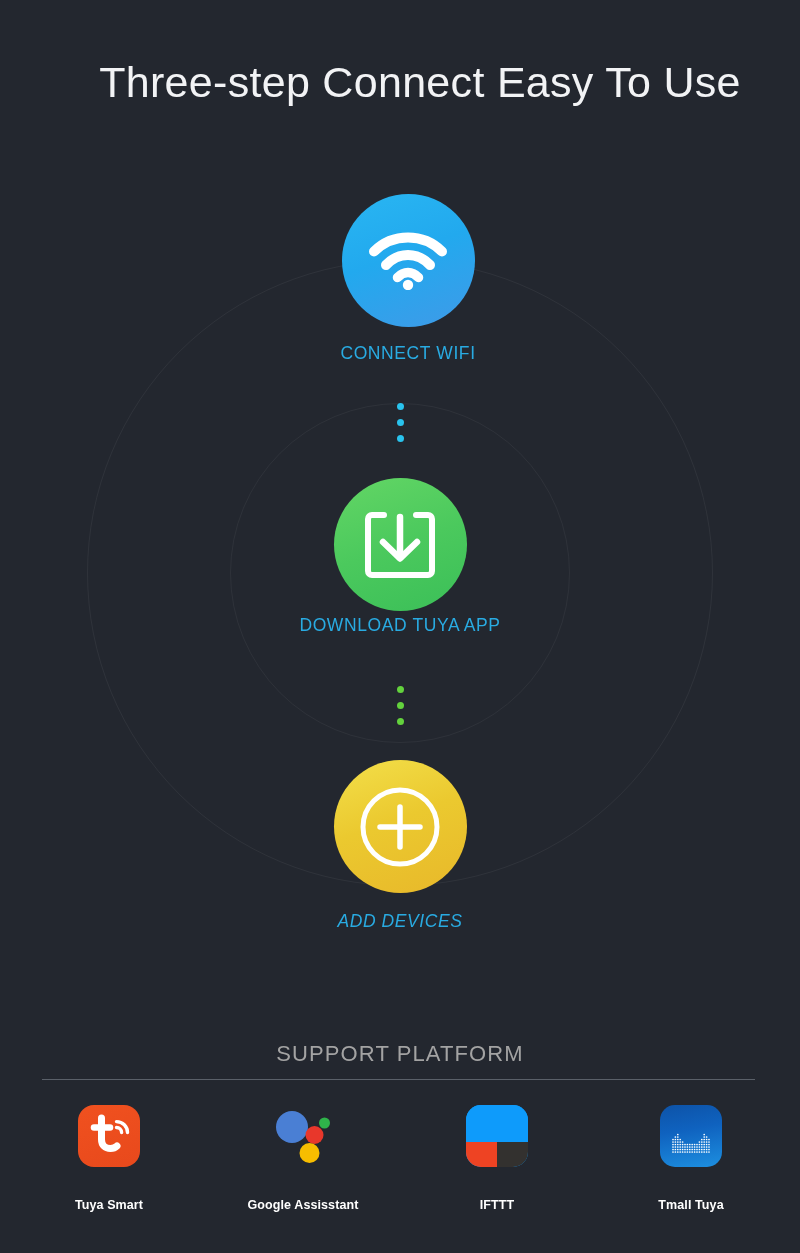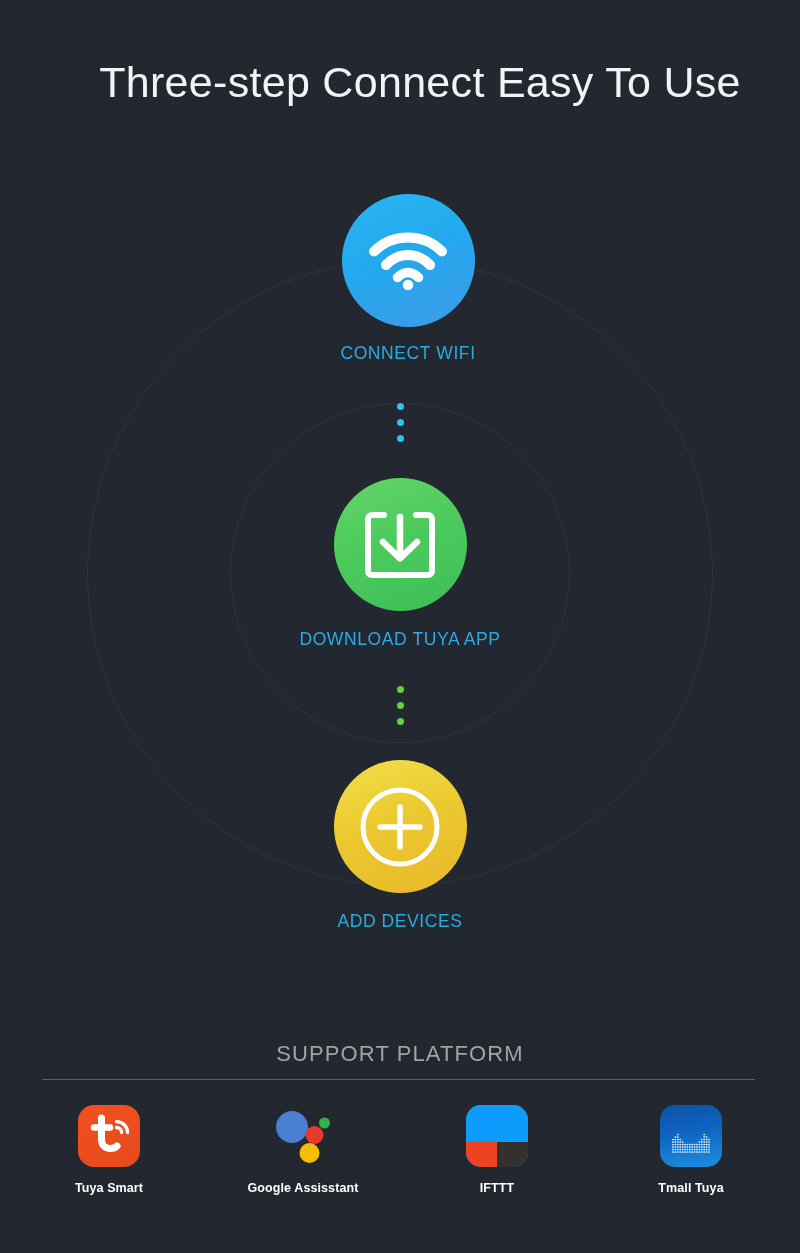--- a/index.html
+++ b/index.html
@@ -44,21 +44,21 @@
 
   
   .steps { position:absolute; left:0; top:0; width:800px; }
 
   .step {
     position:absolute; left:0; width:800px;
     display:flex; flex-direction:column; align-items:center;
   }
   .step-1 { top:194px;padding-left:16px; }
   .step-2 { top:478px; }
-  .step-3 { top:760px; }
+  .step-3 { top:760px;font-style:italic; }
 
   .badge {
     border-radius:50%;
     display:flex; align-items:center; justify-content:center;
     position:relative;
   }
   .badge-wifi {
     width:133px; height:133px;
     background:linear-gradient(160deg,#29b6f2 0%,#22a9ee 45%,#3f9ae8 100%);
   }
@@ -75,21 +75,21 @@
 
   .step-label {
     margin-top:16px;
     font-size:17.5px;
     letter-spacing:0.6px;
     color:#29abe2;
     font-weight:400;
     text-align:center;
     font-family:"Liberation Sans", sans-serif;
   }
-  .step-2 .step-label { margin-top:18px; }
+  .step-2 .step-label { margin-top:4px; }
   .step-3 .step-label { margin-top:18px; }
 
   
   .connector {
     position:absolute; left:0; width:800px;
     display:flex; flex-direction:column; align-items:center;
     gap:9px;
   }
   .connector-1 { top:403px; }
   .connector-2 { top:686px; }
@@ -121,21 +121,21 @@
   .platform {
     display:flex; flex-direction:column; align-items:center;
     width:134px;
   }
   .platform-icon {
     width:62px; height:62px;
     position:relative;
     display:flex; align-items:center; justify-content:center;
   }
   .platform-name {
-    margin-top:14px;
+    margin-top:31px;
     font-size:12.5px;
     font-weight:700;
     color:#ffffff;
     letter-spacing:0.1px;
     text-align:center;
     font-family:"Liberation Sans", sans-serif;
   }
 
   
   .ic-tuya {

